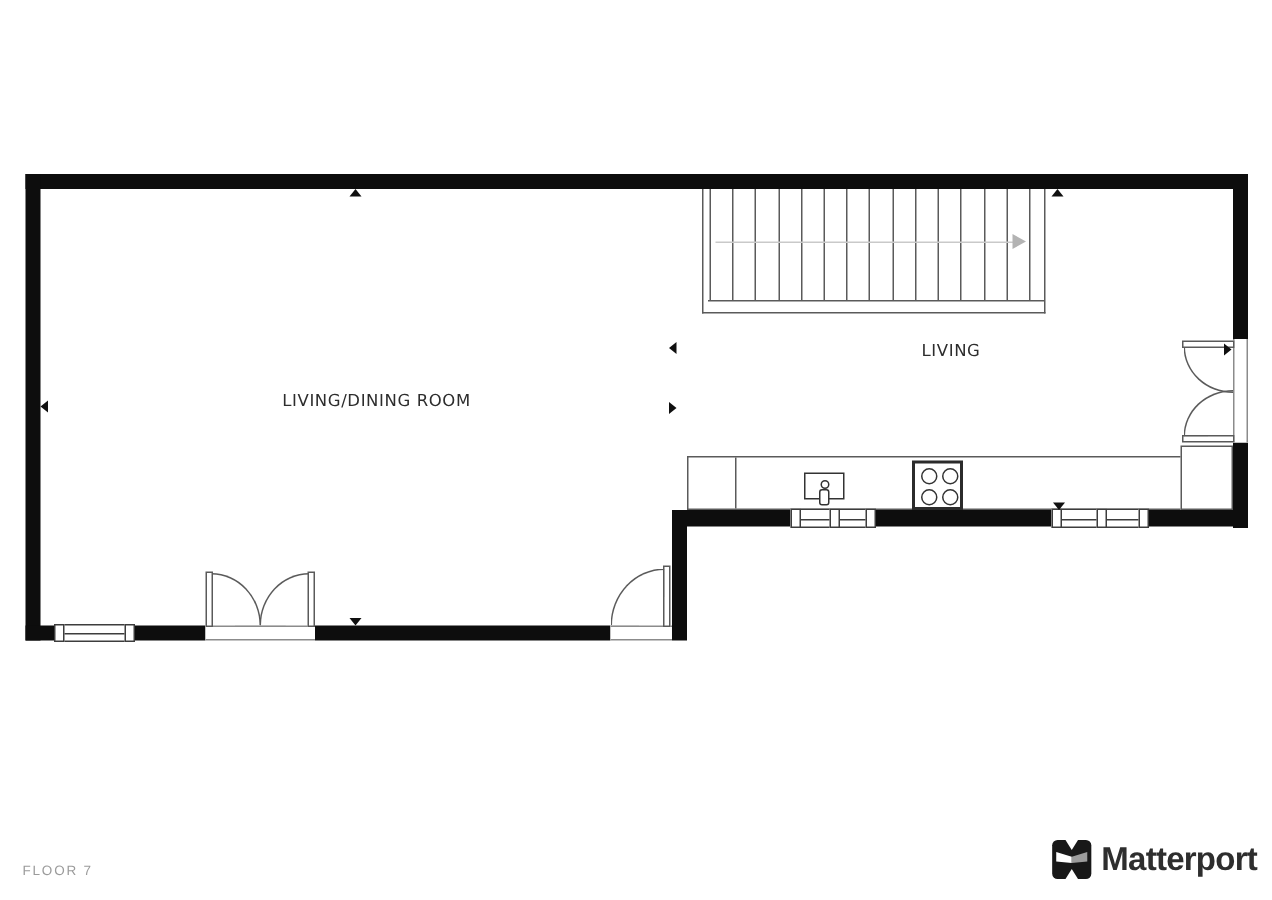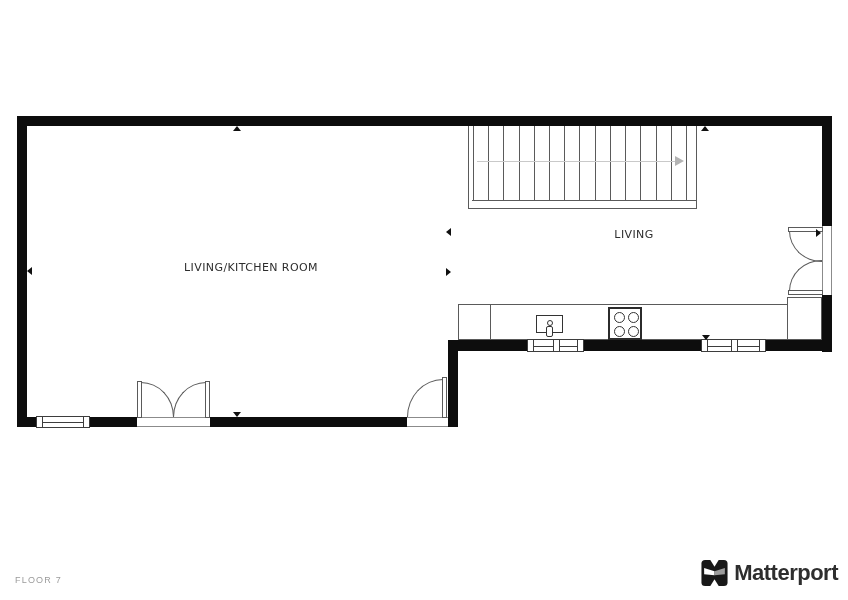--- a/index.html
+++ b/index.html
@@ -156,21 +156,21 @@
 
   <div class="mk up" style="left:233px;top:126px;"></div>
   <div class="mk up" style="left:701px;top:126px;"></div>
   <div class="mk left" style="left:27px;top:267px;"></div>
   <div class="mk left" style="left:446px;top:228px;"></div>
   <div class="mk right" style="left:446px;top:268px;"></div>
   <div class="mk down" style="left:233px;top:412px;"></div>
   <div class="mk down" style="left:702px;top:335px;"></div>
   <div class="mk right" style="left:816px;top:229px;"></div>
 
-  <div class="room-label" style="left:251px;top:267px;">LIVING/KITCHEN ROOM</div>
+  <div class="room-label" style="left:251px;top:267px;">LIVING/DINING ROOM</div>
   <div class="room-label" style="left:634px;top:234px;">LIVING</div>
 
   <div class="floor-label">FLOOR 7</div>
 
   <div class="brand">
     <svg width="27" height="28" viewBox="0 0 30 30">
       <rect x="0.5" y="0.5" width="29" height="29" rx="4" fill="#181818"></rect>
       <polygon points="10,0 15,8 20,0" fill="#ffffff"></polygon>
       <polygon points="10,30 15,22 20,30" fill="#ffffff"></polygon>
       <polygon points="3.5,9.5 15,13 15,17.5 3.5,16.5" fill="#ffffff"></polygon>

